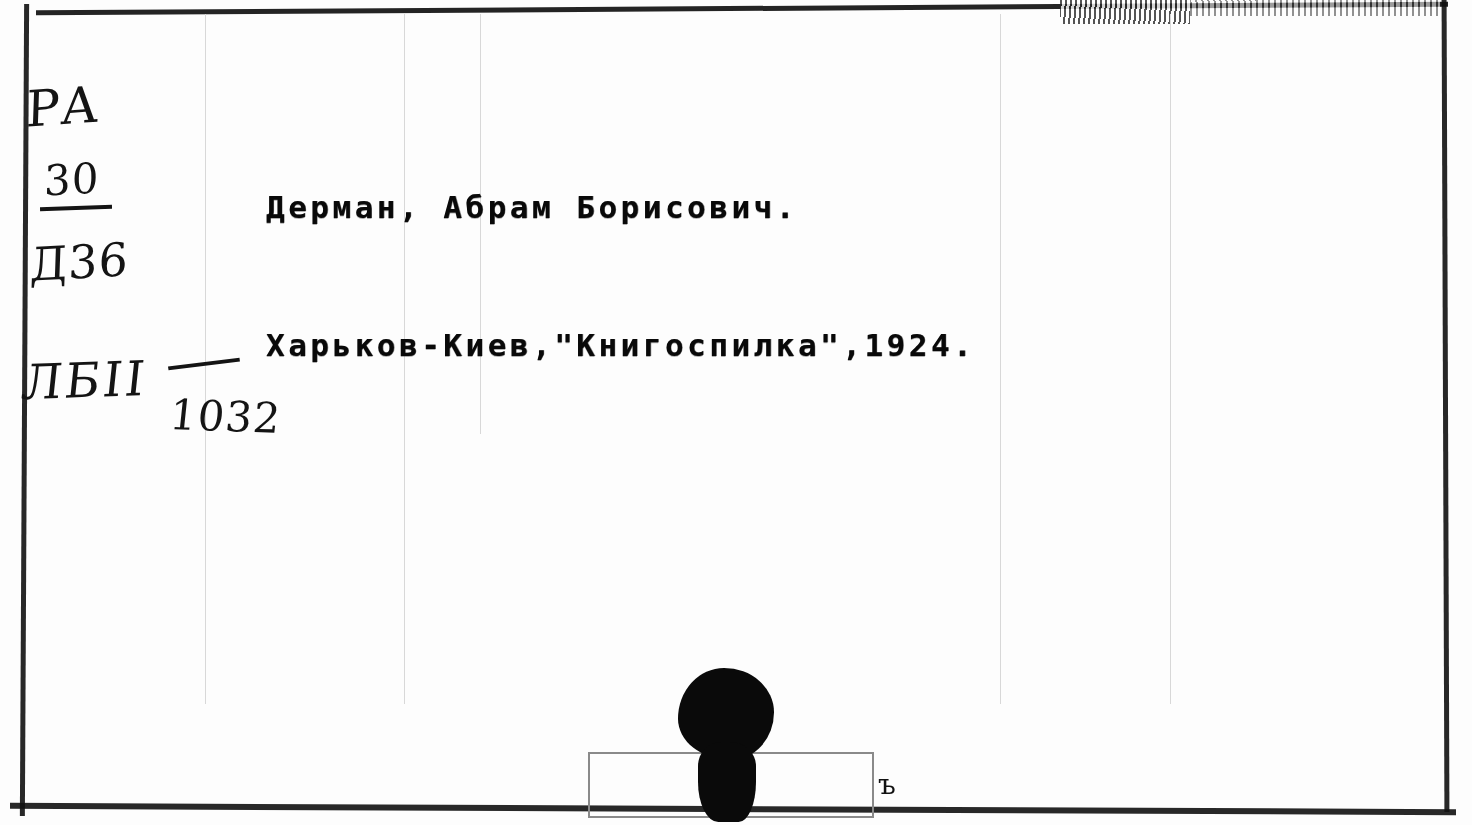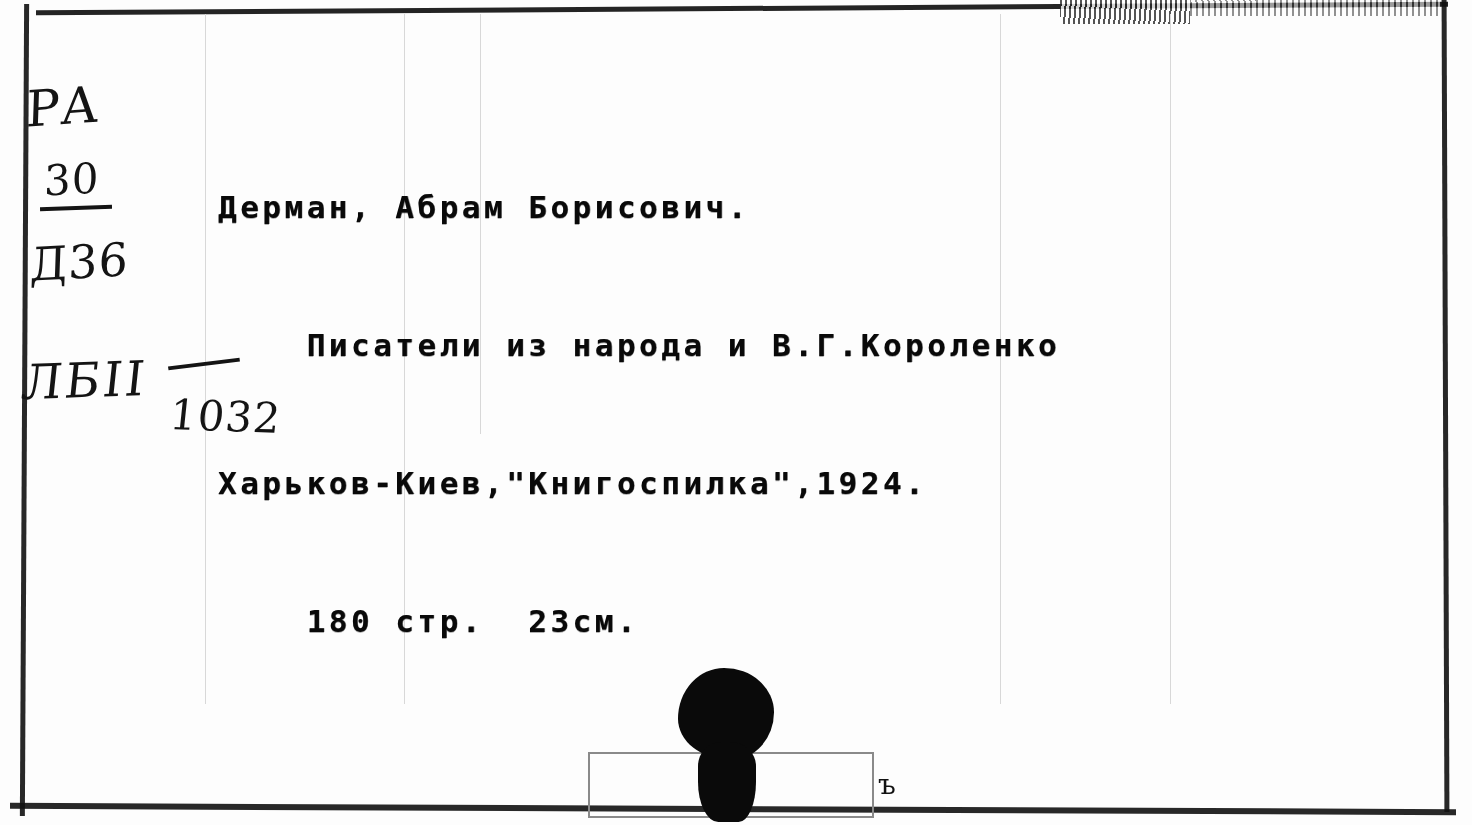--- a/index.html
+++ b/index.html
@@ -151,21 +151,21 @@
     width: 1230px;
     color: #090909;
     font-size: 31px;
     line-height: 46px;
     letter-spacing: 3.5px;
     font-weight: 700;
     font-family: "DejaVu Sans Mono", monospace;
     white-space: pre;
     text-shadow: 0.6px 0 0 rgba(0,0,0,0.45), 0 0.6px 0 rgba(0,0,0,0.3);
   }
-  #typed .line { display: block; }
+  #typed .line { display: block; margin-left: 48px; }
 
   
   .blot-main {
     position: absolute;
     left: 678px;
     top: 668px;
     width: 96px;
     height: 92px;
     background: #0a0a0a;
     border-radius: 48% 52% 45% 55% / 55% 48% 52% 45%;
@@ -220,23 +220,21 @@
   <div class="hand" id="hand-ra">РА</div>
   <div class="hand" id="hand-30">30</div>
   <div id="hand-rule" class="hand"></div>
   <div class="hand" id="hand-d36">Д36</div>
   <div class="hand" id="hand-lbi">ЛБII</div>
   <div id="hand-rule2" class="hand"></div>
   <div class="hand" id="hand-1032">1032</div>
 
   <div id="typed">
     <span class="line">Дерман, Абрам Борисович.</span>
-    <span class="line">    Писатели из народа и В.Г.Короленко</span>
     <span class="line">Харьков-Киев,"Книгоспилка",1924.</span>
-    <span class="line">    180 стр.  23см.</span>
   </div>
 
   <div class="blot-rect"></div>
   <div class="blot-main"></div>
   <div class="blot-tail"></div>
   <div class="blot-mark">ъ</div>
 
 </div>
 
 </body></html>

